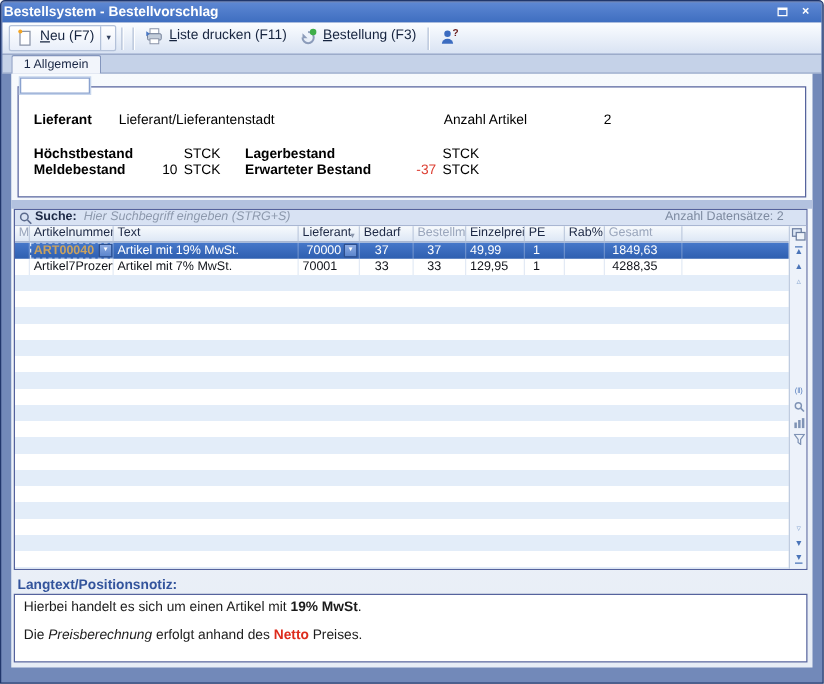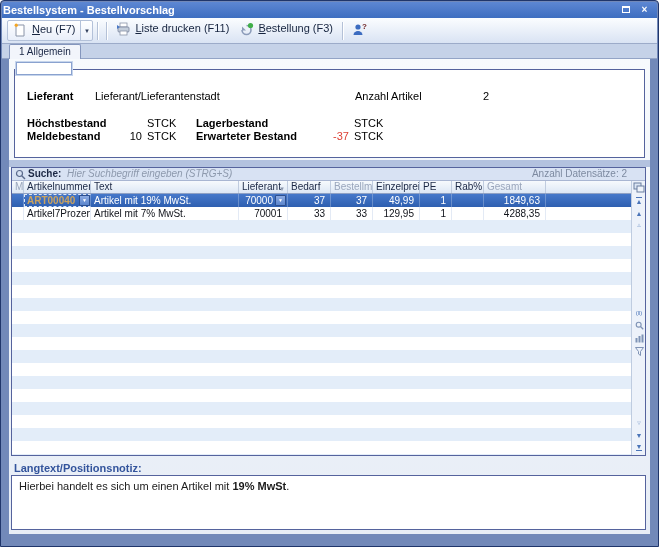--- a/index.html
+++ b/index.html
@@ -63,21 +63,21 @@
     background:linear-gradient(#f7fafd,#dde7f5); border-bottom:1px solid #8fa1c4;
     font-size:10px; line-height:12px; color:#1c2845; }
   .ghead .hcell { border-right:1px solid #c0ccdf; padding:0 0 0 3px; overflow:hidden;
     white-space:nowrap; position:relative; }
   .hcell.muted { color:#9aa6bc; }
   .f-arrow { position:absolute; right:2px; top:2px; font-size:6px; color:#8b97ad; }
   .gbody { position:absolute; left:0; top:26px; width:621px; bottom:0; overflow:hidden; }
   .grow { height:13px; font-size:10px; line-height:13px; color:#10131a; }
   .grow .cell { padding:0 3px; overflow:hidden; white-space:nowrap;
     border-right:1px solid rgba(175,195,225,0.35); }
-  .cell.num { text-align:right; padding-right:5px; }
+  .cell.num { text-align:right; padding-right:19px; }
   .row-sel { background:linear-gradient(#4678ca,#2e5fb0); color:#fff; }
   .row-sel .cell { border-right-color:rgba(255,255,255,0.25); }
   .cell-edit { display:flex; align-items:center; justify-content:space-between;
     border:1px dashed #dfe8f6; padding:0 0 0 2px !important; }
   .art-code { color:#caa25e; font-weight:bold; }
   .dd-btn { width:11px; height:11px; flex:0 0 11px; background:linear-gradient(#8cabe3,#5b85cc);
     border:1px solid #2d4f8e; border-radius:1px; color:#fff; font-size:5px; line-height:9px;
     text-align:center; }
   .cell-dd { display:flex; align-items:center; justify-content:flex-end; gap:2px;
     padding:0 1px 0 3px !important; }
@@ -305,16 +305,17 @@
           <div class="nav-btn bar-b">
               <span>▼</span>
             </div>
         </div>
       </div>
     </div>
 
     <div class="notes-label">Langtext/Positionsnotiz:</div>
     <div class="notes-box">
       <p><span>Hierbei handelt es sich um einen Artikel mit </span><span class="bd">19% MwSt</span><span>.</span></p>
+      <p><span>Die </span><span class="it">Preisberechnung</span><span> erfolgt anhand des </span><span class="red">Netto</span><span> Preises.</span></p>
     </div>
 
   </div>
 </div>
 
 </body></html>

